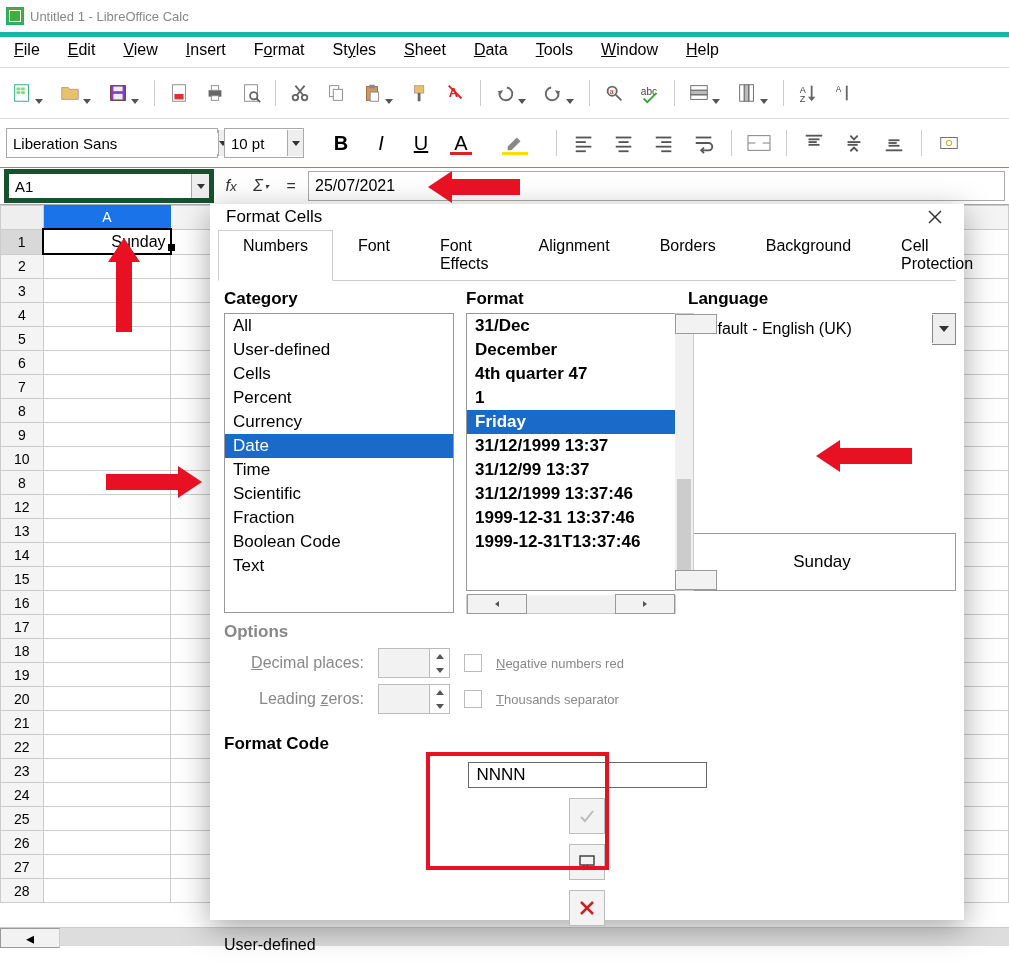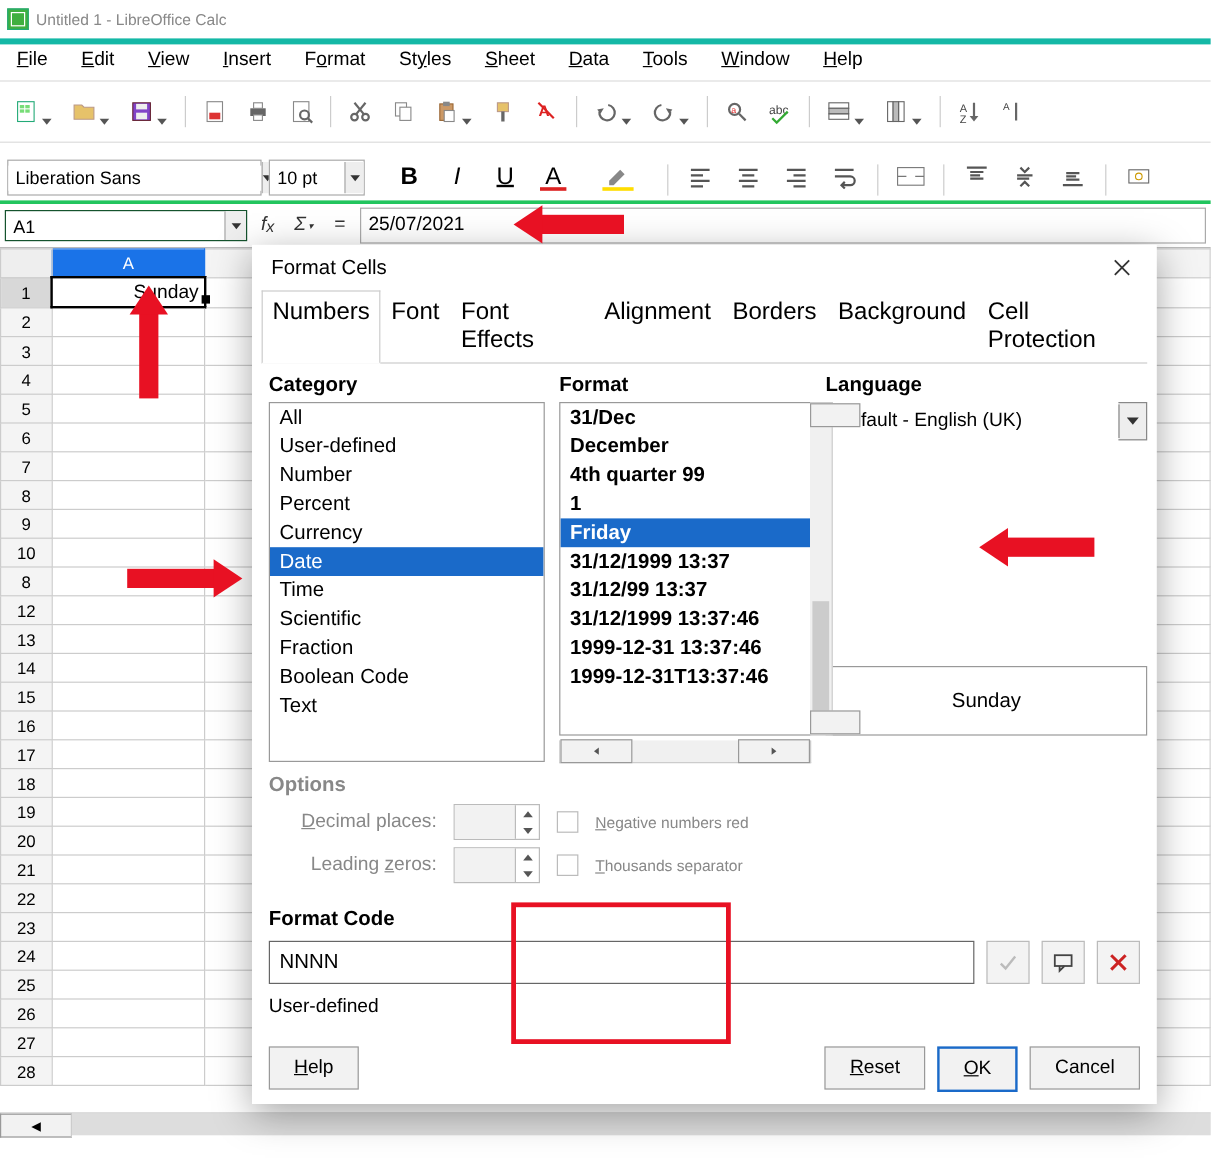--- a/index.html
+++ b/index.html
@@ -32,32 +32,32 @@
   .menubar .m u{text-decoration:underline;}
 
   
   .toolbar { height:42px; display:flex; align-items:center; padding:4px 6px; gap:4px; border-top:1px solid #ddd;border-bottom:1px solid #ddd;}
   .tbtn { width:32px;height:32px; display:flex;align-items:center;justify-content:center; position:relative;}
   .tbtn svg{width:22px;height:22px;}
   .dd:after{content:"";border-left:4px solid transparent;border-right:4px solid transparent;border-top:5px solid #555;position:absolute;right:-5px;top:22px;}
   .sep{width:1px;height:26px;background:#ccc;margin:0 4px;}
 
   
-  .fontbar{height:40px;display:flex;align-items:flex-end;padding:4px 6px;gap:6px;border-bottom:3px solid #22c55e;}
+  .fontbar{height:40px;display:flex;align-items:center;padding:4px 6px;gap:6px;border-bottom:1px solid #22c55e;}
   .combo{height:28px;border:1px solid #aaa;display:flex;align-items:center;background:#fff;}
   .combo input{border:none;outline:none;font-size:15px;padding:2px 6px;}
   .combo .cbtn{width:20px;height:26px;border-left:1px solid #aaa;background:#eee;display:flex;align-items:center;justify-content:center;}
   .combo .cbtn:after{content:"";border-left:4px solid transparent;border-right:4px solid transparent;border-top:5px solid #333;}
   .fontname{width:210px;}
   .fontsize{width:78px;}
   .fbtn{width:34px;height:32px;display:flex;align-items:center;justify-content:center;font-size:20px;position:relative;}
 
   
   .formulabar{height:32px;display:flex;align-items:center;padding:2px 4px;gap:4px;border-bottom:1px solid #aaa;}
-  .cellref{width:200px;border:1px solid #14532d;display:flex;align-items:flex-end;}
+  .cellref{width:200px;border:5px solid #14532d;display:flex;align-items:center;}
   .cellref input{border:none;outline:none;padding:2px 6px;font-size:15px;width:170px;}
   .cellref .cbtn{width:20px;height:24px;border-left:1px solid #aaa;background:#eee;display:flex;align-items:center;justify-content:center;}
   .cellref .cbtn:after{content:"";border-left:4px solid transparent;border-right:4px solid transparent;border-top:5px solid #333;}
   .fxbtn{width:26px;height:26px;display:flex;align-items:center;justify-content:center;font-style:italic;font-size:16px;color:#333;}
   .formula-input{flex:1;border:1px solid #aaa;height:24px;padding:2px 6px;font-size:16px;}
 
   
   .gridwrap{position:relative;display:flex;}
   .sheet{border-collapse:collapse;}
   .sheet th,.sheet td{border:1px solid #ccc;font-weight:normal;}
@@ -75,21 +75,21 @@
   
   .arrow{position:absolute;pointer-events:none;}
   .arrow .shaft{position:absolute;background:#e81123;}
   .arrow .head{position:absolute;width:0;height:0;}
 
   
   .dialog{position:absolute;left:210px;top:204px;width:754px;height:716px;background:#fff;box-shadow:0 8px 30px rgba(0,0,0,.35);display:flex;flex-direction:column;}
   .dlg-title{height:50px;display:flex;align-items:center;justify-content:space-between;padding:0 16px;font-size:17px;}
   .dlg-close{font-size:20px;color:#333;width:26px;height:26px;display:flex;align-items:center;justify-content:center;}
   .tabs{display:flex;border-bottom:1px solid #ccc;margin:0 8px;}
-  .tabs .tab{padding:6px 8px;font-size:20px;border:1px solid transparent;}
+  .tabs .tab{padding:6px 24px;font-size:16px;border:1px solid transparent;}
   .tabs .tab.active{border:1px solid #ccc;border-bottom:1px solid #fff;margin-bottom:-1px;background:#fff;}
   .dlg-body{padding:8px 14px 14px 14px;flex:1;display:flex;flex-direction:column;gap:8px;}
   .row3{display:flex;gap:12px;}
   .col{display:flex;flex-direction:column;gap:4px;}
   .lbl{font-size:17px;font-weight:bold;}
   .listbox{border:1px solid #999;overflow:hidden;background:#fff;}
   .listbox .item{padding:2px 8px;font-size:17px;white-space:nowrap;}
   .listbox .item.sel{background:#1a6ac9;color:#fff;}
   .catlist{width:228px;height:298px;}
   .fmtlist{width:208px;height:276px;position:relative;font-weight:bold;}
@@ -108,21 +108,21 @@
   .opts .optrow{display:flex;align-items:center;gap:14px;margin:6px 0;}
   .opts .optlbl{width:140px;text-align:right;font-size:16px;}
   .spin{width:70px;height:28px;border:1px solid #bbb;display:flex;}
   .spin input{border:none;width:46px;background:#f2f2f2;}
   .spin .sbtns{width:22px;border-left:1px solid #bbb;display:flex;flex-direction:column;}
   .spin .sbtns div{flex:1;display:flex;align-items:center;justify-content:center;}
   .spin .sbtns div:after{content:"";border-left:4px solid transparent;border-right:4px solid transparent;}
   .spin .sbtns .up:after{border-bottom:5px solid #555;}
   .spin .sbtns .dn:after{border-top:5px solid #555;}
   .chk{width:16px;height:16px;border:1px solid #bbb;display:inline-block;}
-  .fcrow{display:flex;gap:10px;align-items:center;}
+  .fcrow{display:flex;gap:10px;align-items:center;flex-direction:column;}
   .fc-input{flex:1;height:30px;border:1px solid #666;padding:2px 8px;font-size:17px;}
   .ico{width:34px;height:34px;border:1px solid #bbb;display:flex;align-items:center;justify-content:center;background:#f3f3f3;}
   .dlg-foot{display:flex;justify-content:space-between;padding:10px 14px;border-top:0;}
   .btn{height:34px;padding:0 20px;border:1px solid #999;background:#f2f2f2;font-size:16px;display:flex;align-items:center;justify-content:center;}
   .btn.def{border:2px solid #1a6ac9;}
   .redbox{position:absolute;border:4px solid #e81123;pointer-events:none;}
 
   
   .hscroll{position:absolute;left:0;right:0;bottom:22px;height:18px;background:#f0f0f0;border-top:1px solid #ccc;display:flex;}
   .hscroll .btn{width:18px;height:18px;display:flex;align-items:center;justify-content:center;border-right:1px solid #ccc;}
@@ -629,38 +629,38 @@
     <div class="tab">Background</div>
     <div class="tab">Cell Protection</div>
   </div>
   <div class="dlg-body">
     <div class="row3">
       <div class="col">
         <div class="lbl">Category</div>
         <div class="listbox catlist">
           <div class="item">All</div>
           <div class="item">User-defined</div>
-          <div class="item">Number</div>
+          <div class="item">Cells</div>
           <div class="item">Percent</div>
           <div class="item">Currency</div>
           <div class="item sel">Date</div>
           <div class="item">Time</div>
           <div class="item">Scientific</div>
           <div class="item">Fraction</div>
           <div class="item">Boolean Code</div>
           <div class="item">Text</div>
         </div>
       </div>
       <div class="col">
         <div class="lbl">Format</div>
         <div style="position:relative">
           <div class="listbox fmtlist">
             <div class="item">31/Dec</div>
             <div class="item">December</div>
-            <div class="item">4th quarter 99</div>
+            <div class="item">4th quarter 47</div>
             <div class="item">1</div>
             <div class="item sel">Friday</div>
             <div class="item">31/12/1999 13:37</div>
             <div class="item">31/12/99 13:37</div>
             <div class="item">31/12/1999 13:37:46</div>
             <div class="item">1999-12-31 13:37:46</div>
             <div class="item">1999-12-31T13:37:46</div>
           </div>
           <div class="fmtscroll">
             <div class="btn">

